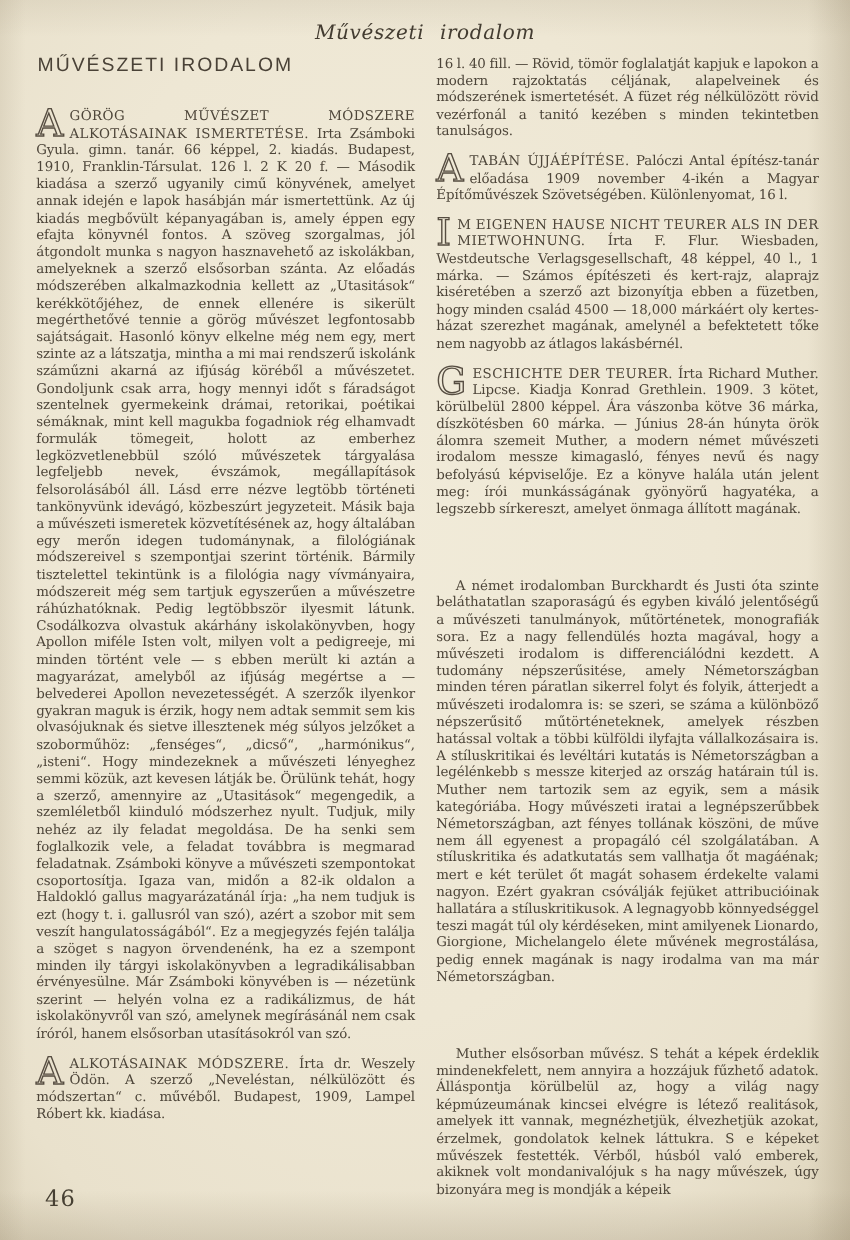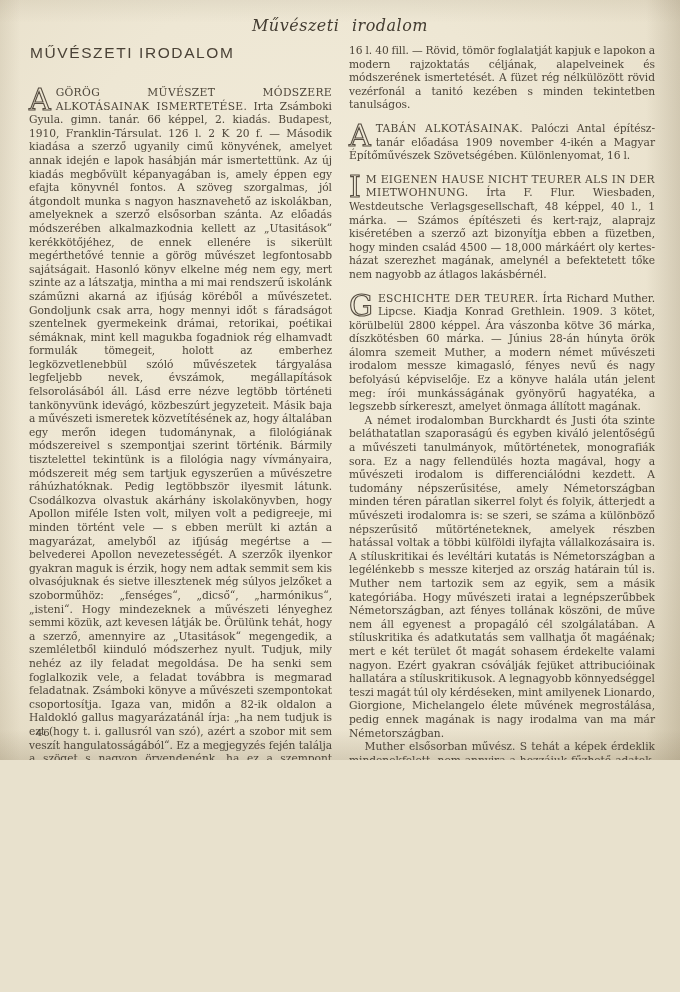--- a/index.html
+++ b/index.html
@@ -4,21 +4,21 @@
 <style>
   html, body { margin: 0; padding: 0; }
   body {
     width: 680px; height: 992px;
     font-family: "DejaVu Serif", serif;
     background: #e8e1cd;
     overflow: hidden;
   }
   .page {
     position: relative;
-    width: 680px; height: 760px;
+    width: 680px; height: 992px;
     color: #4d4539;
     background:
       linear-gradient(to right, rgba(125,110,82,0) 95%, rgba(125,110,82,0.22) 100%),
       linear-gradient(to bottom, rgba(125,110,82,0.10) 0%, rgba(125,110,82,0) 3%, rgba(125,110,82,0) 96%, rgba(125,110,82,0.20) 100%),
       linear-gradient(to left, rgba(125,110,82,0) 97%, rgba(125,110,82,0.12) 100%),
       radial-gradient(ellipse at 45% 40%, #f1ebd9 0%, #eee7d4 50%, #e9e1cc 80%, #ddd3ba 100%);
     overflow: hidden;
   }
   .running-title {
     position: absolute; top: 16px; left: 0; right: 0;
@@ -42,40 +42,40 @@
     font-size: 10.7px;
     line-height: 13.6px;
     text-align: justify;
     letter-spacing: -0.05px;
     word-spacing: -0.4px;
   }
   .col-left  { left: 29px;  width: 303px; top: 86px; }
   .col-right { left: 349px; width: 306px; top: 44px; }
   p.entry, p.para { margin: 0; }
   p.entry + p.entry, p.para + p.entry, p.entry + p.para.gap { margin-top: 10px; }
-  p.para.indent { text-indent: 1.45em; }
+  p.para.indent { text-indent: 1.45em; margin-top: 48px; }
   .dropcap {
     float: left;
     font-family: "DejaVu Serif", serif;
     font-size: 30px;
     line-height: 25px;
     height: 25px;
     padding: 1px 5px 0 0;
     color: #5c5347;
   }
   @supports (-webkit-text-stroke: 1px #000) {
     .dropcap {
       color: transparent;
       -webkit-text-stroke: 1.1px #564d41;
     }
   }
   .lead { letter-spacing: 0.35px; }
   .page-number {
     position: absolute; left: 36px; bottom: 22px;
-    font-size: 10px;
+    font-size: 18px;
     letter-spacing: 1px;
     color: #474033;
   }
 </style>
 </head>
 <body>
 
 <div class="page">
 
   <div class="running-title">Művészeti irodalom</div>
@@ -90,21 +90,21 @@
     <p class="entry">
       <span class="dropcap">A</span><span class="lead">ALKOTÁSAINAK MÓDSZERE.</span>
       <span>Írta dr. Weszely Ödön. A szerző „Neveléstan, nélkülözött és módszertan“ c. művéből. Budapest, 1909, Lampel Róbert kk. kiadása.</span>
     </p>
   </div>
 
   <div class="col col-right">
     <p class="para">16 l. 40 fill. — Rövid, tömör foglalatját kapjuk e lapokon a modern rajzoktatás céljának, alapelveinek és módszerének ismertetését. A füzet rég nélkülözött rövid vezérfonál a tanitó kezében s minden tekintetben tanulságos.</p>
 
     <p class="entry">
-      <span class="dropcap">A</span><span class="lead">TABÁN ALKOTÁSAINAK.</span>
+      <span class="dropcap">A</span><span class="lead">TABÁN ÚJJÁÉPÍTÉSE.</span>
       <span>Palóczi Antal építész-tanár előadása 1909 november 4-ikén a Magyar Építőművészek Szövetségében. Különlenyomat, 16 l.</span>
     </p>
 
     <p class="entry">
       <span class="dropcap">I</span><span class="lead">M EIGENEN HAUSE NICHT TEURER ALS IN DER MIETWOHNUNG.</span>
       <span>Írta F. Flur. Wiesbaden, Westdeutsche Verlagsgesellschaft, 48 képpel, 40 l., 1 márka. — Számos építészeti és kert-rajz, alaprajz kiséretében a szerző azt bizonyítja ebben a füzetben, hogy minden család 4500 — 18,000 márkáért oly kertes-házat szerezhet magának, amelynél a befektetett tőke nem nagyobb az átlagos lakásbérnél.</span>
     </p>
 
     <p class="entry">
       <span class="dropcap">G</span><span class="lead">ESCHICHTE DER TEURER.</span>

